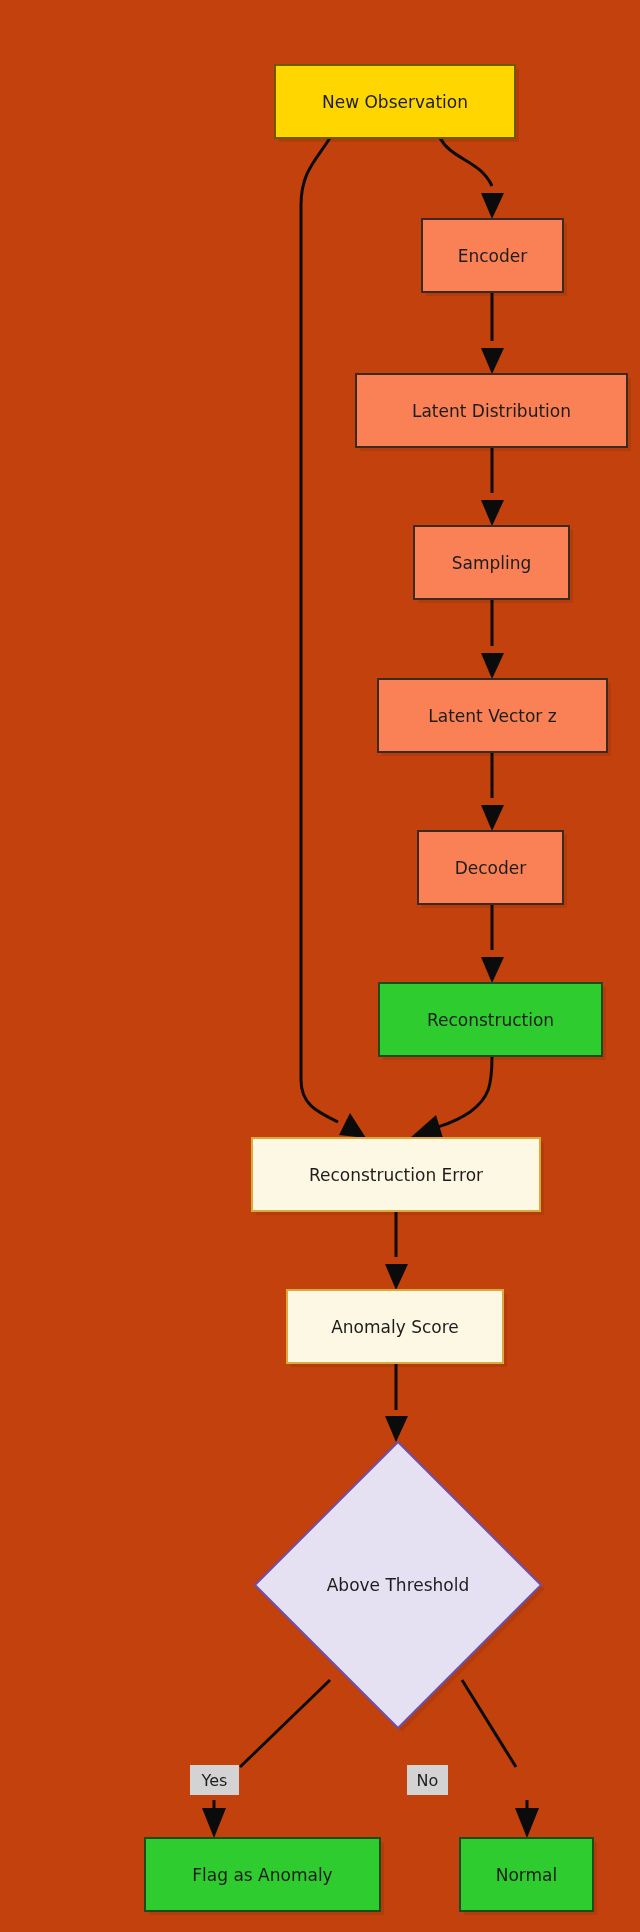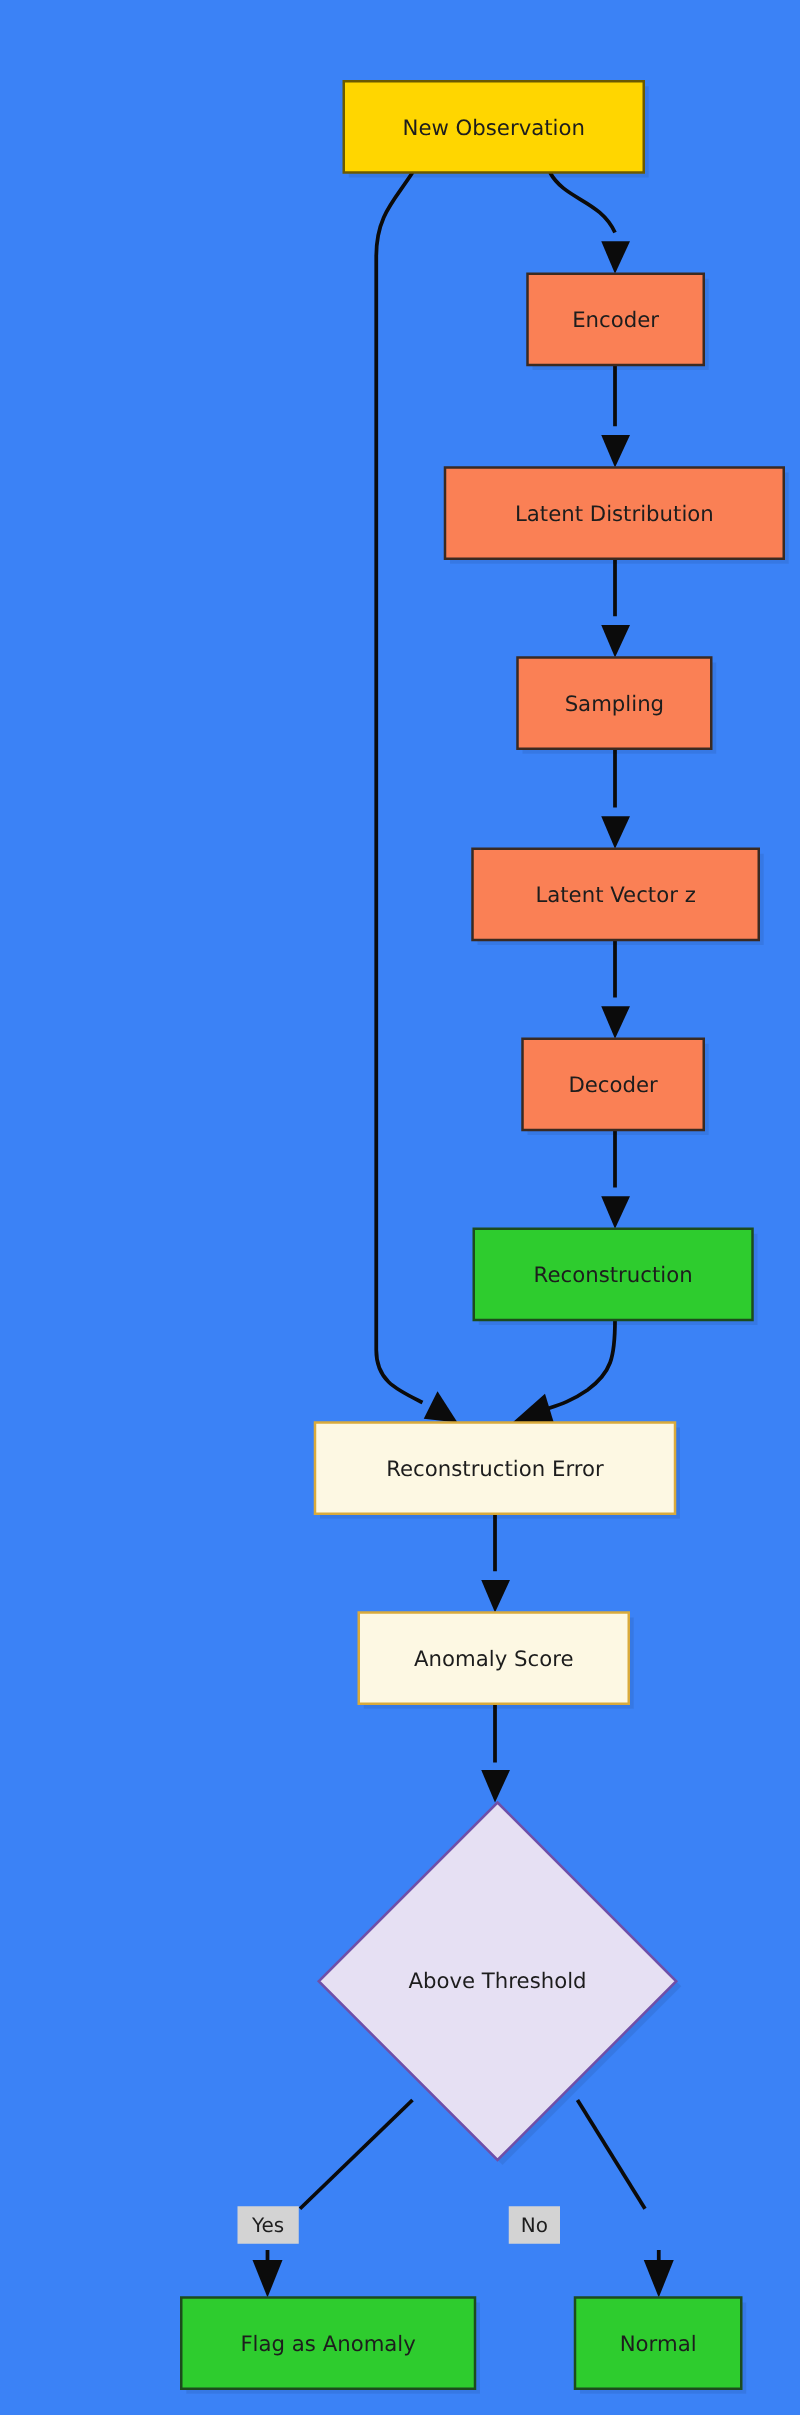--- a/index.html
+++ b/index.html
@@ -10,21 +10,21 @@
   body {
     width: 640px;
     height: 1932px;
     font-family: "DejaVu Sans", sans-serif;
     overflow: hidden;
   }
   #flowchart-root {
     position: relative;
     width: 640px;
     height: 1932px;
-    background: #3b82f6;
+    background: #c2410c;
     text-align: right;
   }
   svg#diagram {
     display: block;
     width: 640px;
     height: 1932px;
   }
   .node-rect {
     stroke-width: 2;
   }

